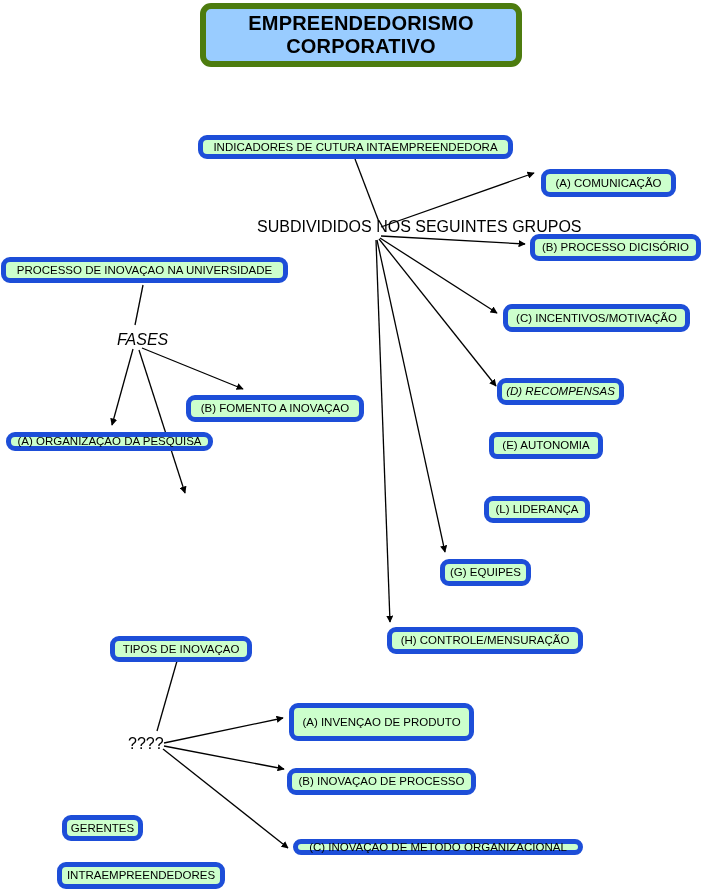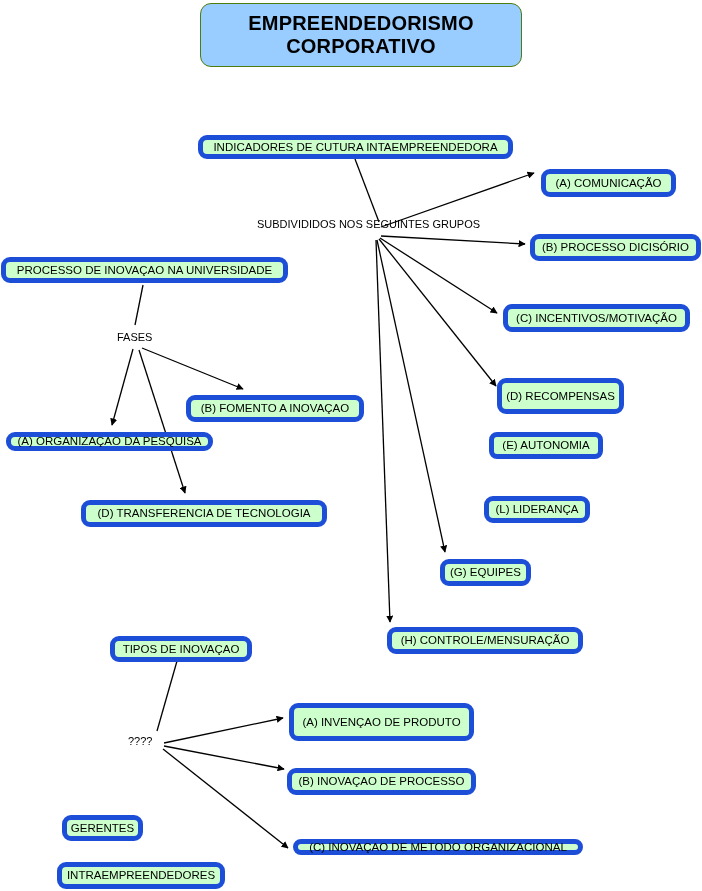--- a/index.html
+++ b/index.html
@@ -38,32 +38,32 @@
     align-items: center;
     justify-content: center;
     font-size: 11.5px;
     line-height: 1.1;
     color: #000000;
     white-space: nowrap;
     text-align: center;
   }
   .title-node {
     background: #99ccff;
-    border: 1px solid #4d7c0f;
+    border: 6px solid #4d7c0f;
     border-radius: 11px;
     font-size: 20px;
     font-weight: bold;
     letter-spacing: 0.2px;
     line-height: 1.15;
     flex-direction: column;
   }
   .title-node span { display: block; }
   .edge-label {
     position: absolute;
-    font-size: 11px;
+    font-size: 16px;
     color: #000000;
     white-space: nowrap;
     background: transparent;
   }
 </style>
 </head>
 <body>
 
 <div id="canvas">
 
@@ -107,39 +107,38 @@
   <div class="node" style="left:198px; top:135px; width:315px; height:24px;">INDICADORES DE CUTURA INTAEMPREENDEDORA</div>
 
   <div class="edge-label" style="left:257px; top:218px;">SUBDIVIDIDOS NOS SEGUINTES GRUPOS</div>
 
   <div class="node" style="left:541px; top:169px; width:135px; height:28px;">(A) COMUNICAÇÃO</div>
 
   <div class="node" style="left:530px; top:234px; width:171px; height:27px;">(B) PROCESSO DICISÓRIO</div>
 
   <div class="node" style="left:503px; top:304px; width:187px; height:28px;">(C) INCENTIVOS/MOTIVAÇÃO</div>
 
-  <div class="node" style="left:497px; top:378px; width:127px; height:36px;">(D) RECOMPENSAS</div>
+  <div class="node" style="left:497px; top:378px; width:127px; height:27px;font-style:italic;">(D) RECOMPENSAS</div>
 
   <div class="node" style="left:489px; top:432px; width:114px; height:27px;border-radius:8px;">(E) AUTONOMIA</div>
 
   <div class="node" style="left:484px; top:496px; width:106px; height:27px;">(L) LIDERANÇA</div>
 
   <div class="node" style="left:440px; top:559px; width:91px; height:27px;">(G) EQUIPES</div>
 
   <div class="node" style="left:387px; top:627px; width:196px; height:27px;">(H) CONTROLE/MENSURAÇÃO</div>
 
   <div class="node" style="left:1px; top:257px; width:287px; height:26px;">PROCESSO DE INOVAÇAO NA UNIVERSIDADE</div>
 
-  <div class="edge-label" style="left:117px; top:331px;">FASES</div>
+  <div class="edge-label" style="left:117px; top:331px;font-style:italic;">FASES</div>
 
   <div class="node" style="left:6px; top:432px; width:207px; height:19px;">(A) ORGANIZAÇAO DA PESQUISA</div>
 
   <div class="node" style="left:186px; top:395px; width:178px; height:27px;">(B) FOMENTO A INOVAÇAO</div>
 
-  <div class="node" style="left:81px; top:500px; width:246px; height:27px;">(D) TRANSFERENCIA DE TECNOLOGIA</div>
 
   <div class="node" style="left:110px; top:636px; width:142px; height:26px;">TIPOS DE INOVAÇAO</div>
 
   <div class="edge-label" style="left:128px; top:735px;">????</div>
 
   <div class="node" style="left:289px; top:703px; width:185px; height:38px;">(A) INVENÇAO DE PRODUTO</div>
 
   <div class="node" style="left:287px; top:768px; width:189px; height:27px;">(B) INOVAÇAO DE PROCESSO</div>
 
   <div class="node" style="left:293px; top:839px; width:290px; height:16px;">(C) INOVAÇAO DE METODO ORGANIZACIONAL</div>

